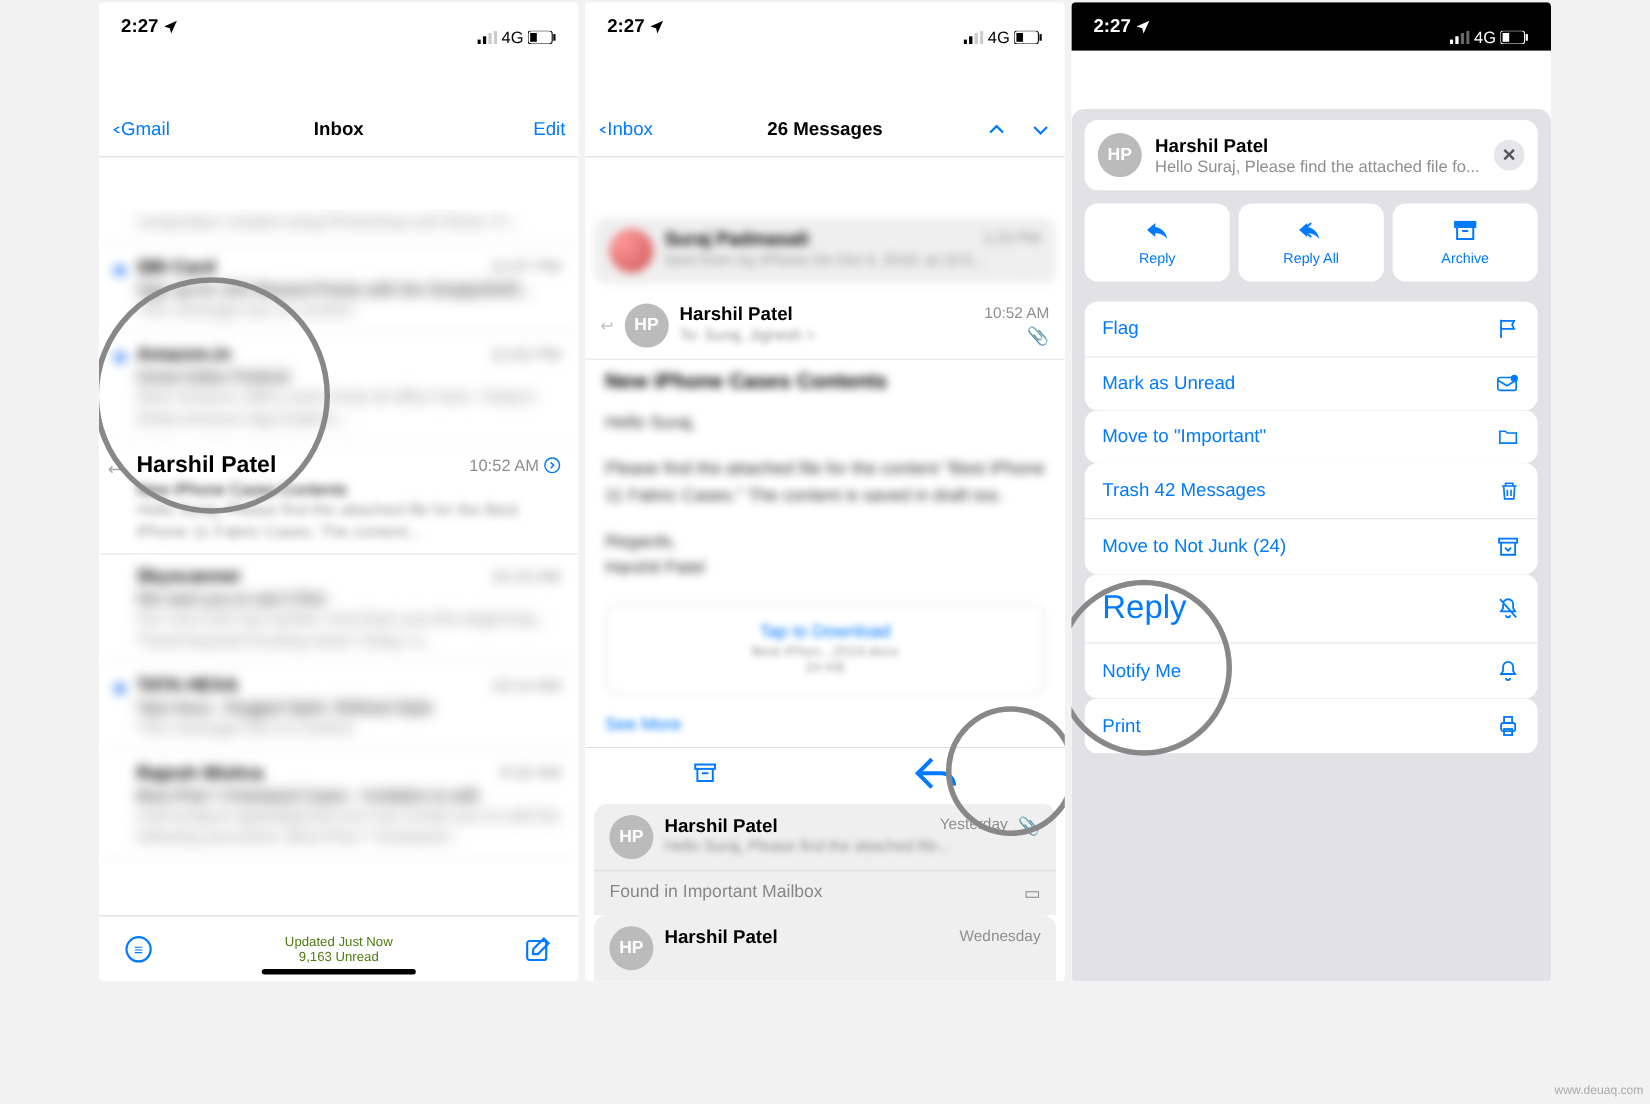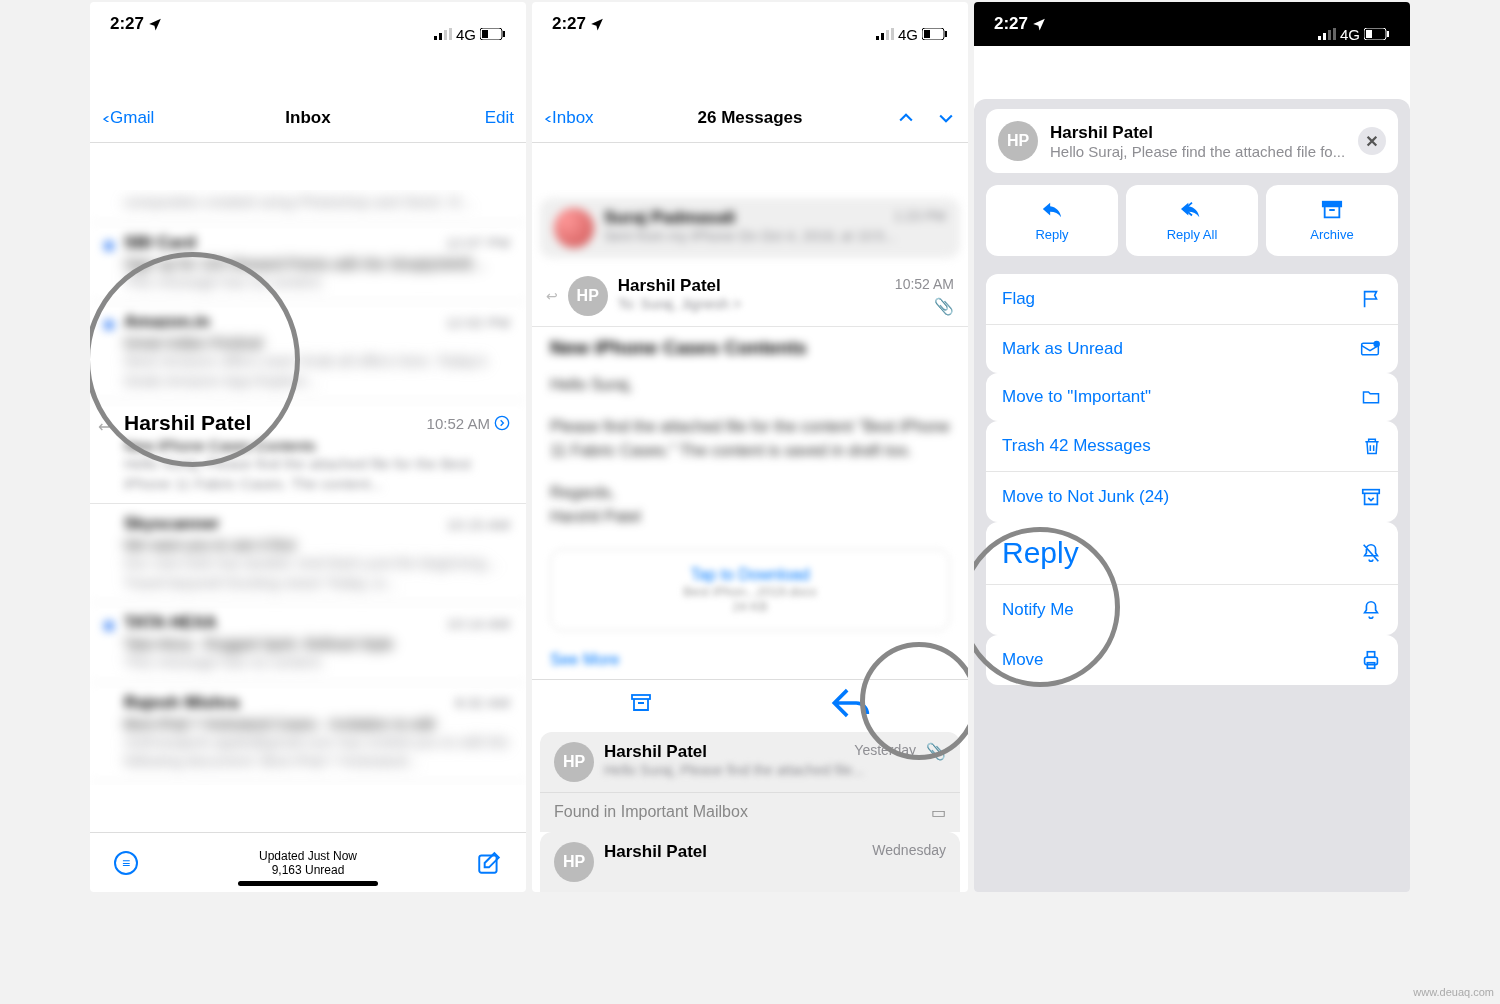--- a/index.html
+++ b/index.html
@@ -22,21 +22,21 @@
   .sender-row { display: flex; justify-content: space-between; align-items: center; }
   .sender { font-weight: 600; font-size: 17px; }
   .time { color: #8e8e93; font-size: 15px; display:flex; align-items:center; gap:4px;}
   .subject { font-size: 15px; color: #000; filter: blur(4px); margin-top:2px;}
   .preview { font-size: 15px; color: #8e8e93; filter: blur(4px); line-height: 1.3;}
   .focused .sender { font-size: 21px; font-weight: 700; filter: none !important; }
   .focused .time { filter: none !important; color: #8e8e93;}
   .focused .sender-row { filter: none !important; }
   .blur { filter: blur(5px); }
   .footer-bar { height: 60px; border-top: 0.5px solid #ddd; display: flex; align-items: center; justify-content: space-between; padding: 0 24px; position:relative;}
-  .footer-center { position:absolute; left:0; right:0; text-align:center; font-size:12px; color:#000000;}
+  .footer-center { position:absolute; left:0; right:0; text-align:center; font-size:12px; color:#4d7c0f;}
   .footer-center div:first-child{font-weight:500;}
   .icon-circle { width: 24px; height: 24px; border: 2px solid #007aff; border-radius: 50%; display:flex; align-items:center; justify-content:center; color:#007aff; font-size:14px;}
   .home-ind { position:absolute; bottom:6px; left:50%; transform:translateX(-50%); width:140px; height:5px; background:#000; border-radius:3px;}
   .highlight-circle { position:absolute; border:5px solid #888; border-radius:50%; pointer-events:none; z-index:10;}
   
   .msg-cell { display:flex; gap:10px; padding:10px 14px; border-bottom:0.5px solid #e5e5e5; position:relative;}
   .msg-cell.prev { background:#efefef; filter: blur(4px); border-radius:12px; margin:8px; border:none;}
   .avatar { width:40px; height:40px; border-radius:50%; background:#bbb; color:#fff; display:flex; align-items:center; justify-content:center; font-weight:600; flex-shrink:0;}
   .avatar.img { background:#d4a; background: radial-gradient(circle at 30% 30%, #f99, #c55); }
   .msg-body { flex:1; }
@@ -402,21 +402,21 @@
       </div>
       <div class="action-row">
         <span>Notify Me</span>
         <svg class="action-icon" width="22" height="22" viewBox="0 0 24 24" fill="none" stroke="#007aff" stroke-width="1.8">
               <path d="M12 3a5 5 0 015 5v4l2 3H5l2-3V8a5 5 0 015-5zM10 19a2 2 0 004 0"></path>
             </svg>
       </div>
     </div>
     <div class="action-group">
       <div class="action-row">
-        <span>Move</span>
+        <span>Print</span>
         <svg class="action-icon" width="22" height="22" viewBox="0 0 24 24" fill="none" stroke="#007aff" stroke-width="1.8">
               <rect x="5" y="9" width="14" height="8" rx="2"></rect>
               <rect x="8" y="3" width="8" height="6"></rect>
               <rect x="8" y="15" width="8" height="6"></rect>
             </svg>
       </div>
     </div>
   </div>
   <div class="highlight-circle" style="width:160px; height:160px; left:-14px; top:525px;"></div>
 </div>

